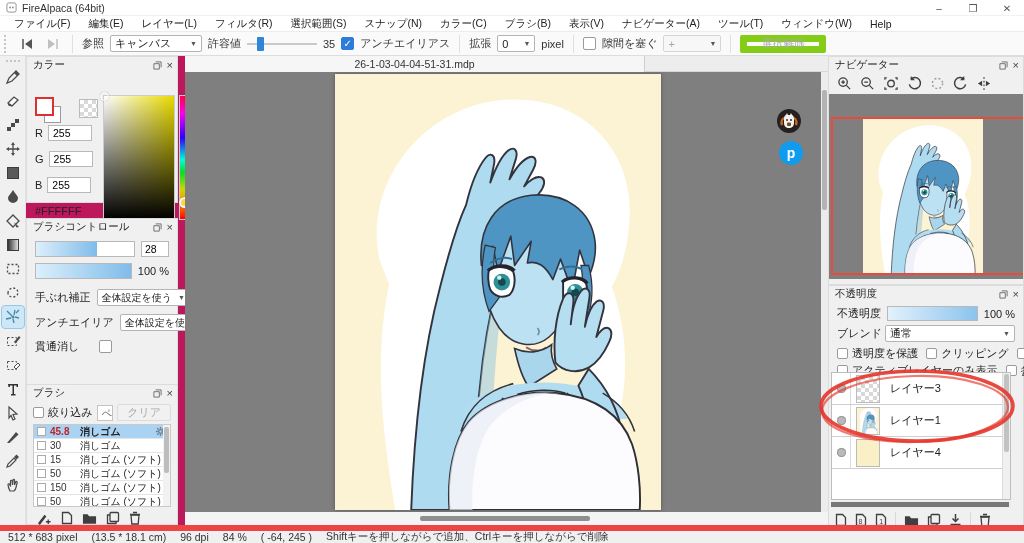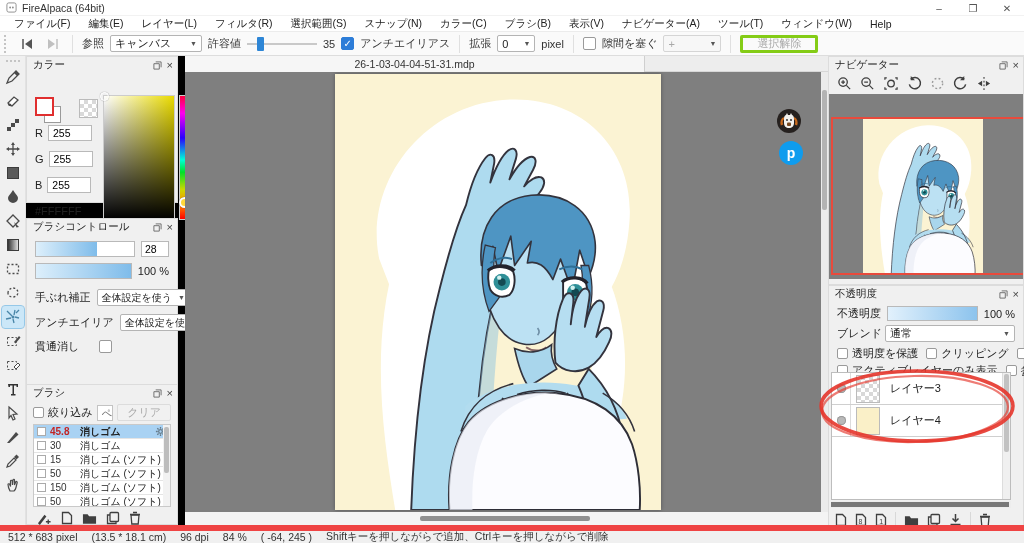--- a/index.html
+++ b/index.html
@@ -1,39 +1,39 @@
 <!DOCTYPE html>
 <html><head>
 <meta charset="utf-8">
 <style>
 *{margin:0;padding:0;box-sizing:border-box;}
 html,body{width:1024px;height:543px;overflow:hidden;}
 body{font-family:"Liberation Sans","DejaVu Sans",sans-serif;font-size:11px;color:#222;user-select:none;}
-#app{position:relative;width:1024px;height:543px;background:#000000;overflow:hidden;}
+#app{position:relative;width:1024px;height:543px;background:#be185d;overflow:hidden;}
 
 .titlebar{position:absolute;left:0;top:0;width:1024px;height:16px;background:#fff;display:flex;align-items:center;padding-left:6px;border-bottom:1px solid #f2f2f2;}
 .titlebar .ttl{font-size:10.5px;color:#333;margin-left:5px;}
 .wctrls{position:absolute;right:0;top:0;height:16px;display:flex;}
 .wc{width:34px;height:16px;display:flex;align-items:center;justify-content:center;color:#555;font-size:10px;}
 .menubar{position:absolute;left:0;top:16px;width:1024px;height:16px;background:#fff;display:flex;align-items:center;gap:2px;padding-left:6px;border-bottom:1px solid #ececec;}
 .mitem{padding:1px 8px;color:#222;font-size:10.5px;white-space:nowrap;}
 .toolbar{position:absolute;left:0;top:32px;width:1024px;height:24px;background:#fafafa;border-bottom:1px solid #ddd;display:flex;align-items:center;gap:6px;padding-left:4px;}
 .hdots{width:5px;height:18px;border-left:2px dotted #c4c4c4;margin-right:2px;}
 .tbico{width:20px;height:18px;display:flex;align-items:center;justify-content:center;}
 .tsep{width:1px;height:18px;background:#e0e0e0;margin:0 3px;}
 .tlabel{color:#333;white-space:nowrap;}
 .dd{background:#fff;border:1px solid #b4b4b4;border-radius:2px;height:17px;display:flex;align-items:center;justify-content:space-between;padding:0 4px;gap:6px;white-space:nowrap;}
 .dd .arr{font-size:7px;color:#555;}
 .dd.dis{color:#a8a8a8;border-color:#d5d5d5;background:#f7f7f7;}
 .slider35{position:relative;width:70px;height:14px;}
 .slider35 .trk{position:absolute;left:0;right:0;top:6px;height:2px;background:#c9c9c9;}
 .slider35 .hnd{position:absolute;left:14%;top:0;width:7px;height:14px;background:#2e86d6;border-radius:1px;}
 .cb{width:13px;height:13px;border:1px solid #9a9a9a;background:#fff;border-radius:2px;display:inline-flex;align-items:center;justify-content:center;flex:none;}
 .cb.on{background:#2d7dd8;border-color:#2d7dd8;color:#fff;font-size:10px;line-height:1;}
-.btn-dis{color:#a9a9a9;background:#fafafa;border:3px solid #84cc16;border-radius:2px;padding:1px 14px;height:18px;display:flex;align-items:center;}
+.btn-dis{color:#a9a9a9;background:#fafafa;border:7px solid #84cc16;border-radius:2px;padding:1px 14px;height:18px;display:flex;align-items:center;}
 
 .toolstrip{position:absolute;left:0;top:56px;width:26px;height:469px;background:#f0f0f0;border-right:1px solid #e2e2e2;display:flex;flex-direction:column;align-items:center;padding-top:2px;}
 .tdots{width:14px;border-top:2px dotted #c4c4c4;margin:2px 0 3px;}
 .ticon{width:22px;height:22px;margin:1px 0;display:flex;align-items:center;justify-content:center;border-radius:3px;}
 .ticon.sel{background:#cbe7f8;outline:1px solid #95c8e8;}
 
 .panel{position:absolute;background:#f0f0f0;border:1px solid #dcdcdc;}
 .phead{height:16px;display:flex;align-items:center;justify-content:space-between;padding:0 4px 0 6px;color:#222;font-size:10.5px;background:#f0f0f0;}
 .phbtns{display:flex;align-items:center;gap:5px;color:#555;}
 .phx{font-size:11px;color:#444;}
@@ -631,20 +631,29 @@
         <span class="viscell">
             <span class="visdot"></span>
           </span>
         <span class="lthumb checker"></span>
         <span class="lname">レイヤー3</span>
       </div>
       <div class="lrow">
         <span class="viscell">
             <span class="visdot"></span>
           </span>
+        <span class="lthumb"><svg width="22" height="26" viewBox="0 0 512 683" preserveAspectRatio="xMidYMid slice">
+              <use href="#char"></use>
+            </svg></span>
+        <span class="lname">レイヤー1</span>
+      </div>
+      <div class="lrow">
+        <span class="viscell">
+            <span class="visdot"></span>
+          </span>
         <span class="lthumb cream"></span>
         <span class="lname">レイヤー4</span>
       </div>
       <div class="llvscroll">
           <span class="th"></span>
         </div>
     </div>
     <div class="llhscroll">
         <span class="th"></span>
       </div>

